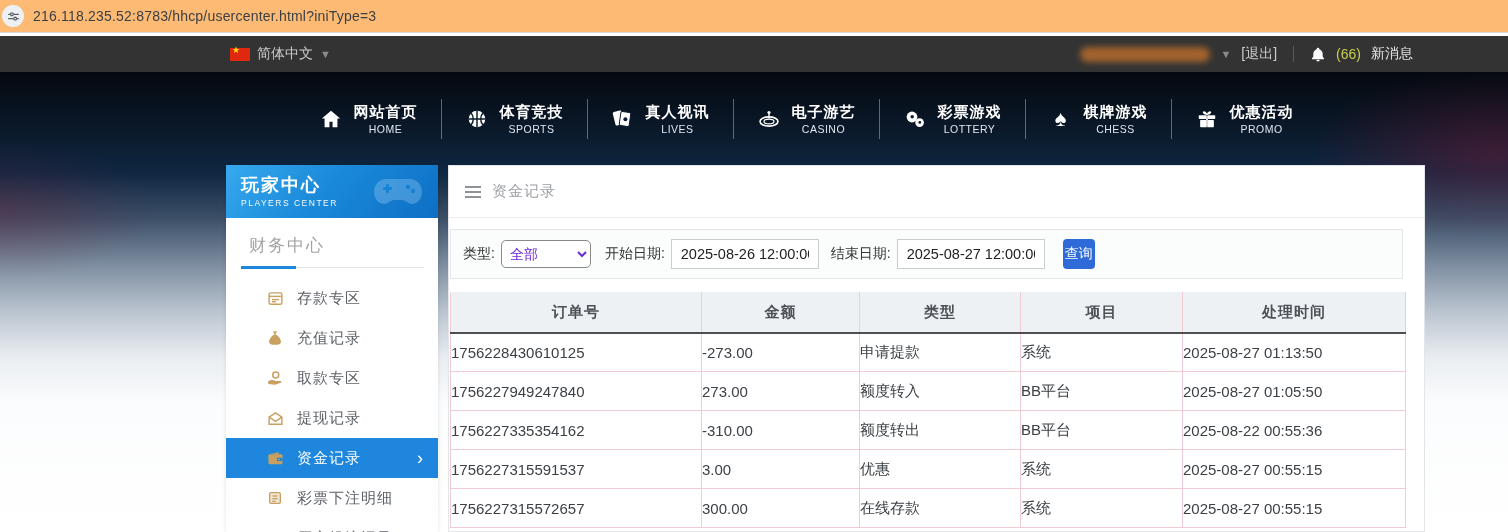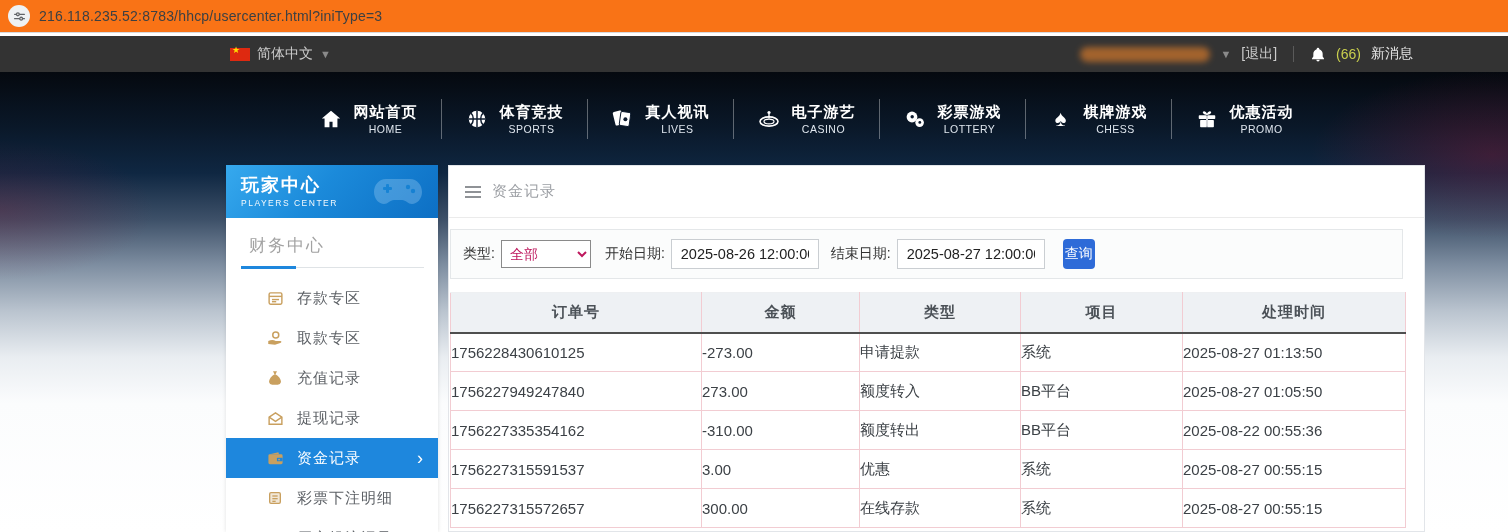--- a/index.html
+++ b/index.html
@@ -1,22 +1,22 @@
 <!DOCTYPE html>
 <html><head>
 <meta charset="utf-8">
 <style>
   * { margin:0; padding:0; box-sizing:border-box; }
   html,body { width:1508px; height:532px; overflow:hidden; background:#fff;
               font-family:"Liberation Sans","DejaVu Sans",sans-serif; }
 
   
   .browser-bar { position:absolute; left:0; top:0; width:1508px; height:33px;
-                 background:#f97316; border-bottom:1px solid #d7dade;
-                 display:flex; align-items:center; padding-left:8px; }
+                 background:#fdba74; border-bottom:1px solid #d7dade;
+                 display:flex; align-items:center; padding-left:2px; }
   .tune-badge { width:22px; height:22px; border-radius:50%; background:#eef1f4;
                 display:flex; align-items:center; justify-content:center; margin-right:9px; }
   .url-text { font-size:14px; color:#3c4043; letter-spacing:.2px; }
 
   
   .top-bar { position:absolute; left:0; top:36px; width:1508px; height:36px;
              background:#333333; display:flex; align-items:center;
              justify-content:space-between; padding:0 95px 0 230px; }
   .lang-box { display:flex; align-items:center; gap:7px; cursor:pointer; }
   .flag { width:20px; height:13px; background:#de2910; position:relative; display:inline-block; }
@@ -77,22 +77,22 @@
            background:#ffffff; border:1px solid #e2e5e9; }
   .panel-title-bar { height:52px; display:flex; align-items:center; padding-left:16px;
                      border-bottom:1px solid #ebebeb; }
   .hamburger { width:16px; display:flex; flex-direction:column; gap:3px; cursor:pointer; }
   .hamburger i { display:block; height:2px; background:#8f9296; }
   .panel-title { margin-left:11px; color:#9b9ea3; font-size:15px; letter-spacing:1px; }
 
   .filter-box { margin:11px 21px 0 1px; height:50px; background:#fbfcfc;
                 border:1px solid #e4e7e9; display:flex; align-items:center; padding-left:12px; }
   .f-label { font-size:14px; color:#333; margin-right:6px; }
-  .type-select { width:90px; height:28px; font-size:14px; color:#be185d;
-                 border:1px solid #8a8a8a; border-radius:0; background:#fff;
+  .type-select { width:90px; height:28px; font-size:14px; color:#6d28d9;
+                 border:1px solid #8a8a8a; border-radius:5px; background:#fff;
                  margin-right:14px; padding-left:4px;
                  font-family:"Liberation Sans","DejaVu Sans",sans-serif; }
   .date-input { width:148px; height:30px; border:1px solid #caced2; font-size:14.5px;
                 color:#222; padding:0 9px; margin-right:12px; background:#fff;
                 font-family:"Liberation Sans","DejaVu Sans",sans-serif; }
   .search-btn { width:32px; height:30px; background:#2e6bd8; color:#fff; font-size:14px;
                 border:none; border-radius:4px; cursor:pointer; margin-left:6px;
                 font-family:"Liberation Sans","DejaVu Sans",sans-serif; }
 
   .fund-table { margin:13px 21px 0 1px; width:955px; border-collapse:collapse; table-layout:fixed; }
@@ -279,36 +279,36 @@
               <line x1="3" y1="9" x2="21" y2="9"></line>
             <line x1="7" y1="13.5" x2="17" y2="13.5"></line>
               <line x1="7" y1="16.5" x2="13" y2="16.5"></line>
           </svg>
         </span>
         <span>存款专区</span>
       </div>
 
       <div class="sb-item">
         <span class="sb-icon">
+          <svg width="16" height="16" viewBox="0 0 24 24" fill="#c9a05f">
+            <path d="M9 2h6l-2 4h-2z"></path>
+              <path d="M12 6C6 9 3 14 3 18a5 5 0 005 4h8a5 5 0 005-4c0-4-3-9-9-12z"></path>
+          </svg>
+        </span>
+        <span>充值记录</span>
+      </div>
+
+      <div class="sb-item">
+        <span class="sb-icon">
           <svg width="18" height="18" viewBox="0 0 24 24" fill="#c9a05f">
             <circle cx="13" cy="8" r="4" fill="none" stroke="#c9a05f" stroke-width="2"></circle>
             <path d="M3 16c4-2 7-2 10 0h6c2 0 2 2 0 2.6L12 21l-9-1z"></path>
           </svg>
         </span>
         <span>取款专区</span>
-      </div>
-
-      <div class="sb-item">
-        <span class="sb-icon">
-          <svg width="16" height="16" viewBox="0 0 24 24" fill="#c9a05f">
-            <path d="M9 2h6l-2 4h-2z"></path>
-              <path d="M12 6C6 9 3 14 3 18a5 5 0 005 4h8a5 5 0 005-4c0-4-3-9-9-12z"></path>
-          </svg>
-        </span>
-        <span>充值记录</span>
       </div>
 
       <div class="sb-item">
         <span class="sb-icon">
           <svg width="17" height="17" viewBox="0 0 24 24" fill="none" stroke="#c9a05f" stroke-width="2">
             <path d="M3 10l9-6 9 6v10H3z"></path>
               <path d="M3 10l9 6 9-6"></path>
           </svg>
         </span>
         <span>提现记录</span>

